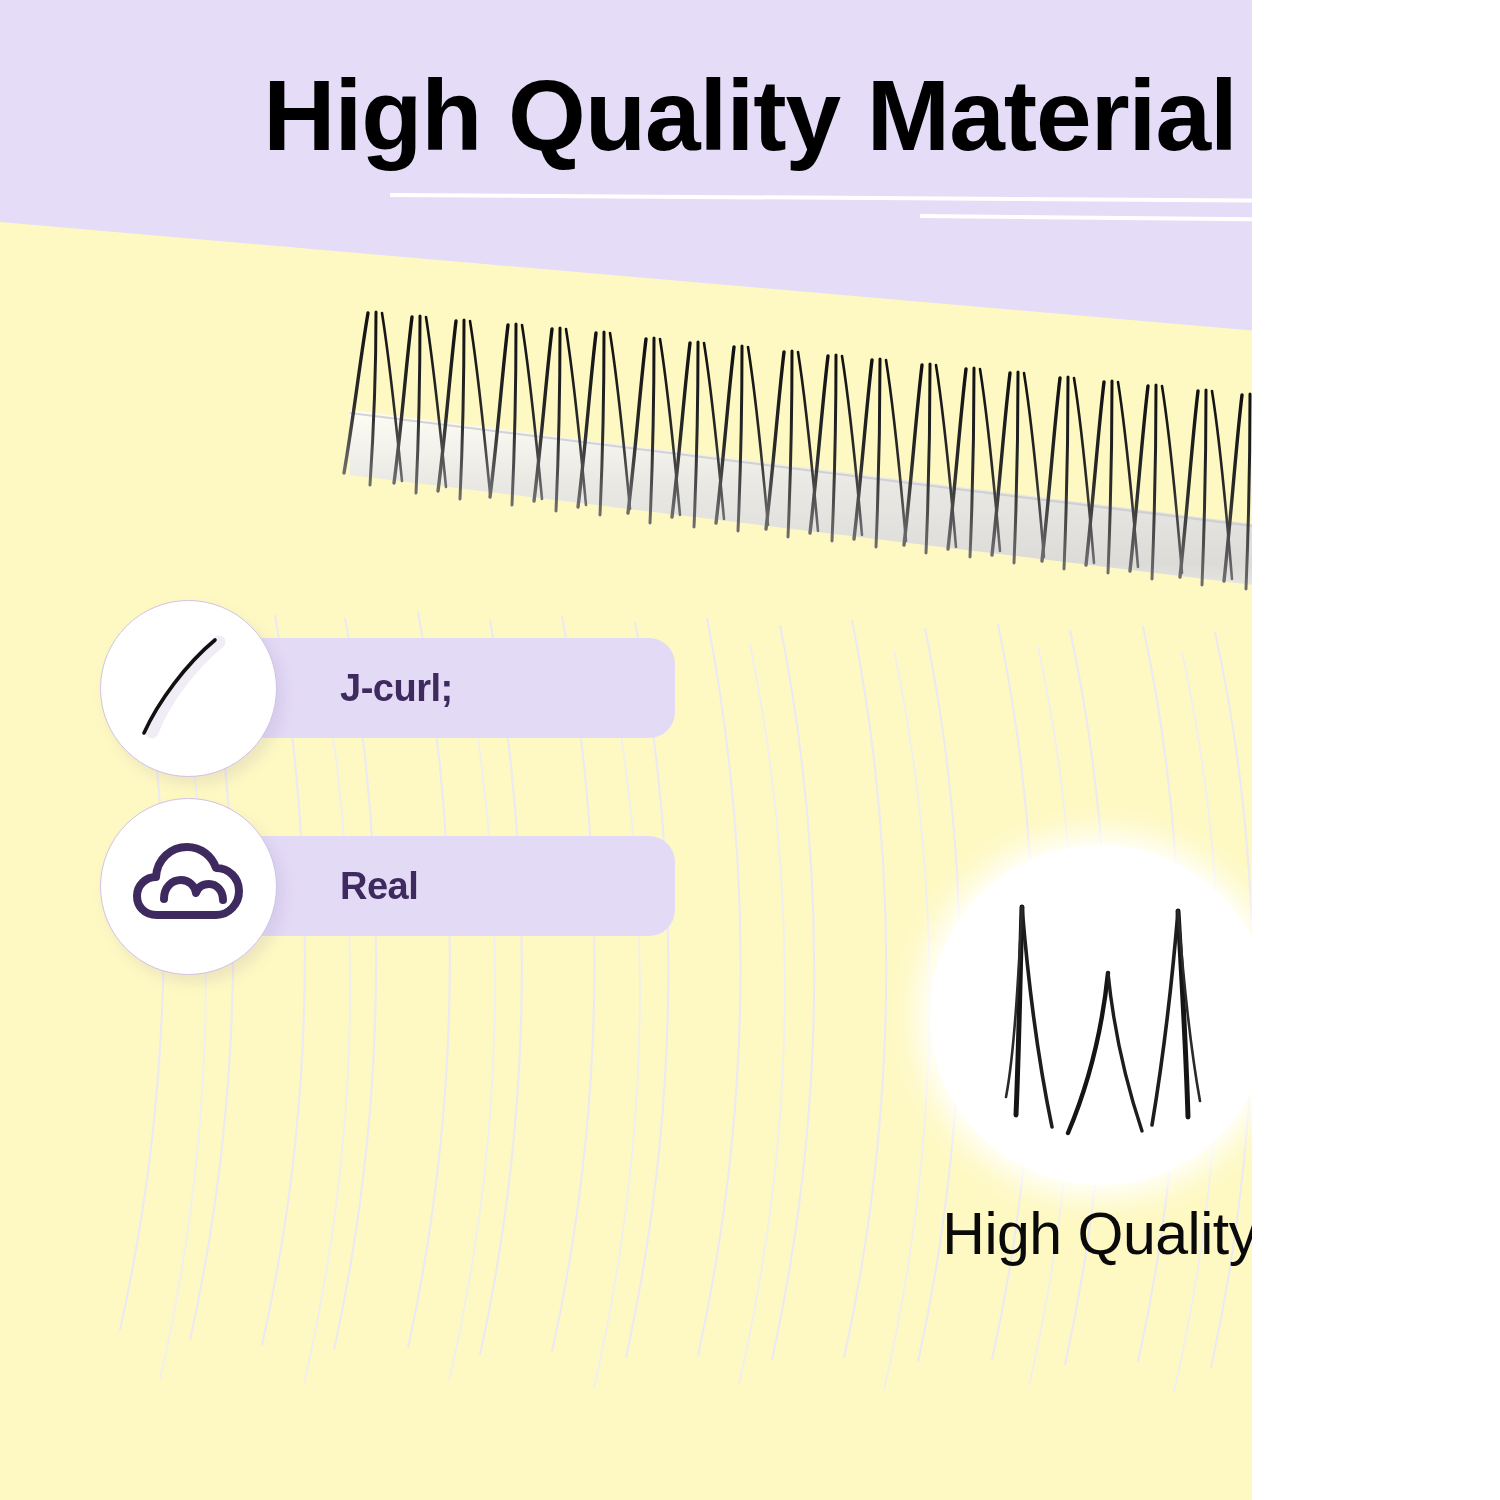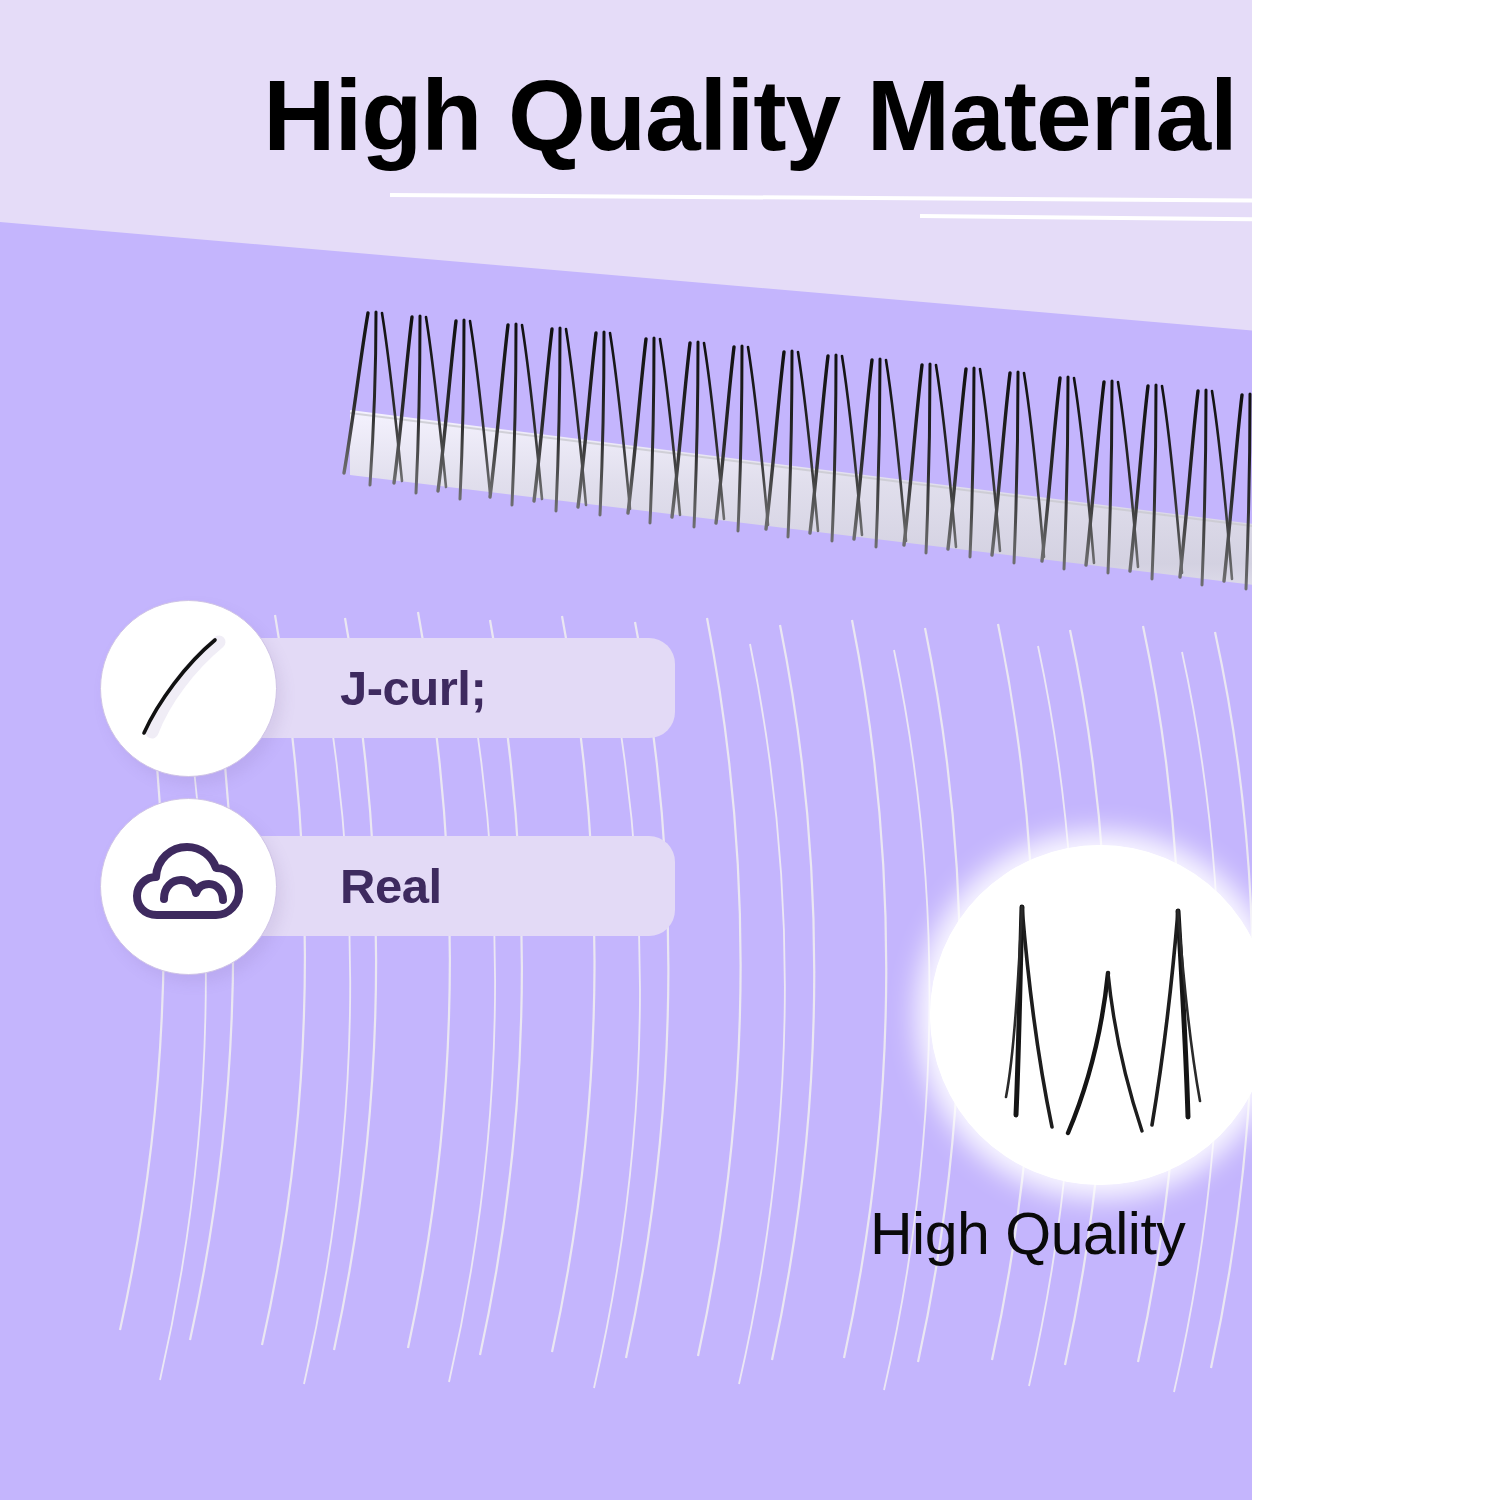--- a/index.html
+++ b/index.html
@@ -5,21 +5,21 @@
   html, body {
     margin: 0;
     padding: 0;
     background: #ffffff;
   }
   #page {
     position: relative;
     width: 1252px;
     height: 1500px;
     overflow: hidden;
-    background: #c4b5fd;
+    background: #fef9c3;
     font-family: "Liberation Sans", sans-serif;
   }
 
   
   .bg-texture {
     position: absolute;
     left: 0; top: 0;
     width: 1500px; height: 1500px;
     z-index: 0;
     pointer-events: none;
@@ -77,20 +77,21 @@
     border-radius: 50%;
     background: #ffffff;
     overflow: hidden;
     box-shadow: 0 0 28px 14px rgba(255,255,255,0.92);
   }
   .zoom-caption {
     position: absolute;
     left: -60px;
     top: 355px;
     width: 460px;
+    text-align: center;
     color: #0a0a0a;
     font-family: "Liberation Sans", sans-serif;
     font-size: 59px;
     font-weight: normal;
     letter-spacing: -0.5px;
     white-space: nowrap;
     z-index: 5;
   }
 
   
@@ -117,21 +118,21 @@
     z-index: 1;
   }
   .feature-label {
     position: absolute;
     left: 240px;
     top: 38px;
     height: 100px;
     line-height: 100px;
     color: #3E2A5F;
     font-family: "Liberation Sans", sans-serif;
-    font-size: 49px;
+    font-size: 38px;
     font-weight: bold;
     letter-spacing: -0.5px;
     white-space: nowrap;
     z-index: 3;
   }
   .feature-icon-circle {
     position: absolute;
     left: 0; top: 0;
     width: 175px; height: 175px;
     border-radius: 50%;

